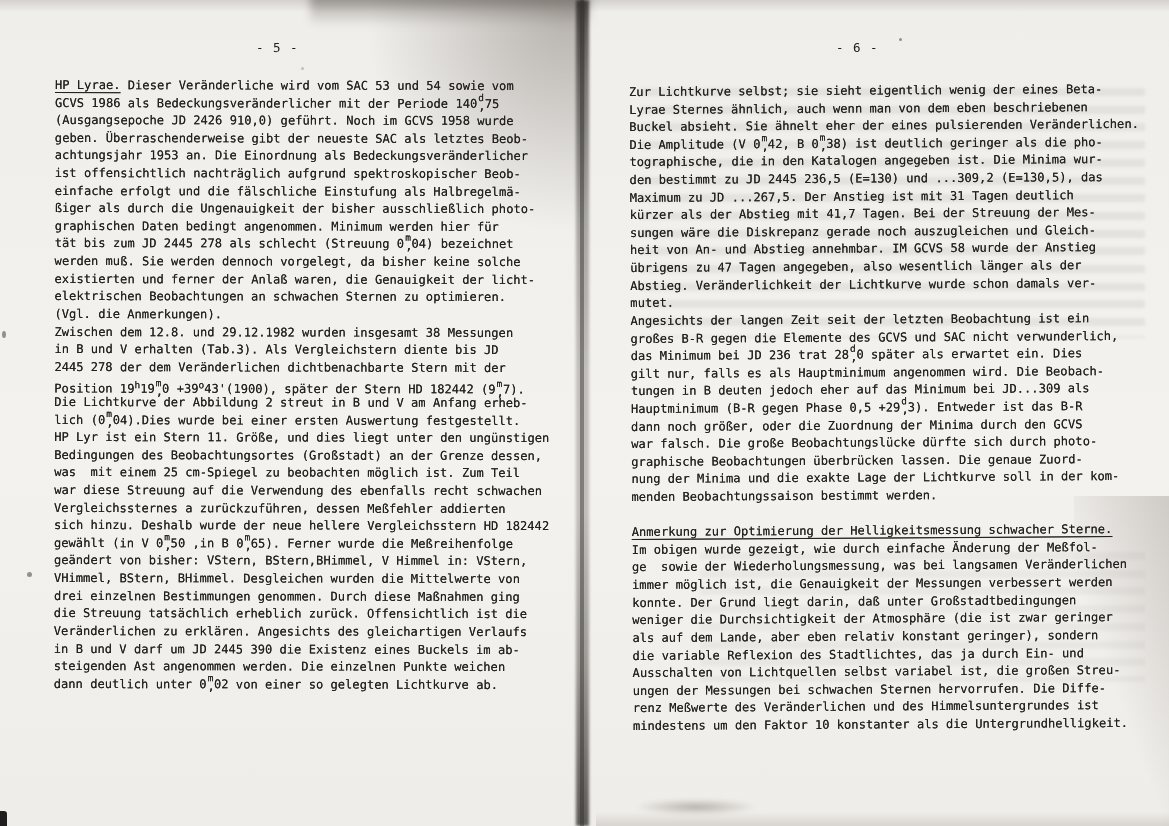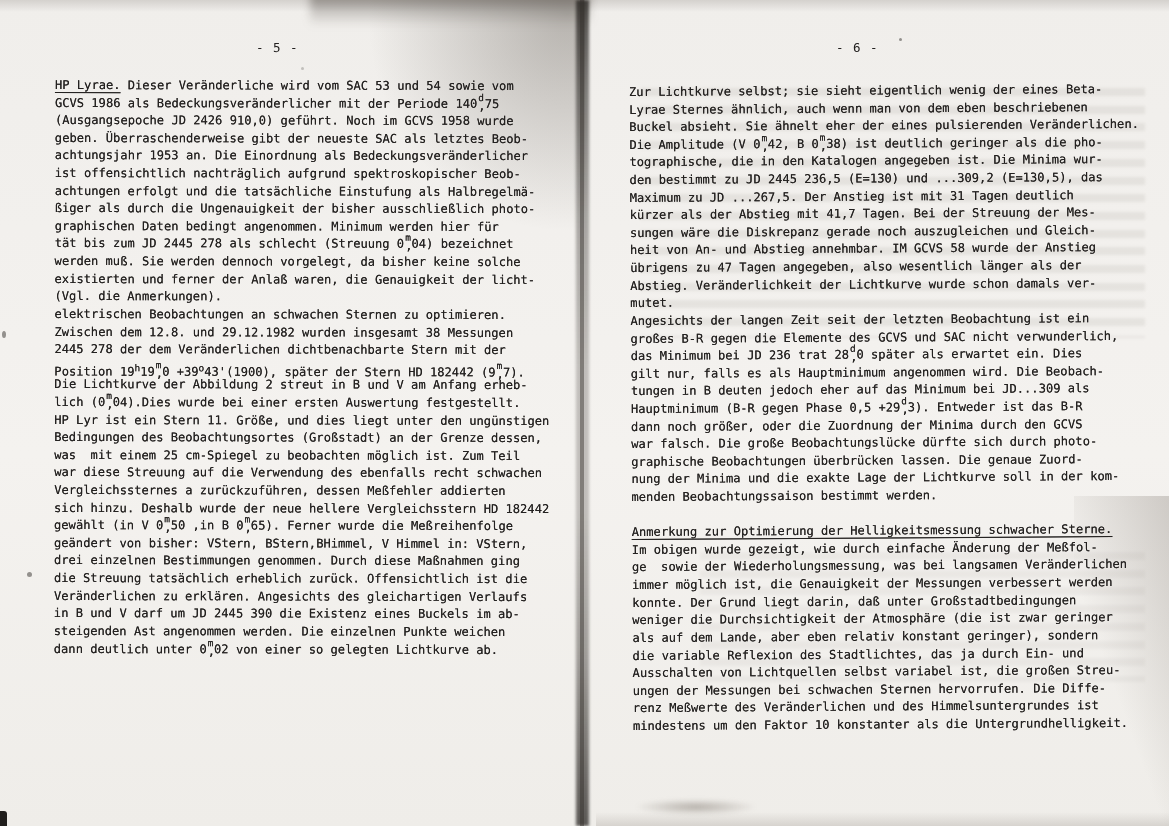--- a/index.html
+++ b/index.html
@@ -81,41 +81,43 @@
 
 <div>
   <div class="page-number" style="left:256px;top:40px;transform:rotate(.2deg);">- 5 -</div>
   <div class="page-text" style="left:55px;top:77px;width:525px;transform:rotate(.12deg);transform-origin:left top;">
       <div class="line"><span class="ul">HP Lyrae.</span> Dieser Veränderliche wird vom SAC 53 und 54 sowie vom</div>
       <div class="line">GCVS 1986 als Bedeckungsveränderlicher mit der Periode 140<span class="stk"><span class="t">d</span><span class="b">,</span></span>75</div>
       <div class="line">(Ausgangsepoche JD 2426 910,0) geführt. Noch im GCVS 1958 wurde</div>
       <div class="line">geben. Überraschenderweise gibt der neueste SAC als letztes Beob-</div>
       <div class="line">achtungsjahr 1953 an. Die Einordnung als Bedeckungsveränderlicher</div>
       <div class="line">ist offensichtlich nachträglich aufgrund spektroskopischer Beob-</div>
-      <div class="line">achtungen erfolgt und die tatsächliche Einstufung als Halbregelmä-</div>
+      <div class="line">einfache erfolgt und die fälschliche Einstufung als Halbregelmä-</div>
       <div class="line">ßiger als durch die Ungenauigkeit der bisher ausschließlich photo-</div>
       <div class="line">graphischen Daten bedingt angenommen. Minimum werden hier für</div>
       <div class="line">tät bis zum JD 2445 278 als schlecht (Streuung 0<span class="stk"><span class="t">m</span><span class="b">,</span></span>04) bezeichnet</div>
       <div class="line">werden muß. Sie werden dennoch vorgelegt, da bisher keine solche</div>
       <div class="line">existierten und ferner der Anlaß waren, die Genauigkeit der licht-</div>
+      <div class="line">elektrischen Beobachtungen an schwachen Sternen zu optimieren.</div>
       <div class="line">(Vgl. die Anmerkungen).</div>
-      <div class="line">elektrischen Beobachtungen an schwachen Sternen zu optimieren.</div>
       <div class="line">Zwischen dem 12.8. und 29.12.1982 wurden insgesamt 38 Messungen</div>
+      <div class="line">in B und V erhalten (Tab.3). Als Vergleichstern diente bis JD</div>
       <div class="line">2445 278 der dem Veränderlichen dichtbenachbarte Stern mit der</div>
       <div class="line">Position 19<span class="sp">h</span>19<span class="stk"><span class="t">m</span><span class="b">,</span></span>0 +39<span class="sp">o</span>43'(1900), später der Stern HD 182442 (9<span class="stk"><span class="t">m</span><span class="b">,</span></span>7).</div>
       <div class="line">Die Lichtkurve der Abbildung 2 streut in B und V am Anfang erheb-</div>
       <div class="line">lich (0<span class="stk"><span class="t">m</span><span class="b">,</span></span>04).Dies wurde bei einer ersten Auswertung festgestellt.</div>
       <div class="line">HP Lyr ist ein Stern 11. Größe, und dies liegt unter den ungünstigen</div>
       <div class="line">Bedingungen des Beobachtungsortes (Großstadt) an der Grenze dessen,</div>
       <div class="line">was  mit einem 25 cm-Spiegel zu beobachten möglich ist. Zum Teil</div>
       <div class="line">war diese Streuung auf die Verwendung des ebenfalls recht schwachen</div>
       <div class="line">Vergleichssternes a zurückzuführen, dessen Meßfehler addierten</div>
       <div class="line">sich hinzu. Deshalb wurde der neue hellere Vergleichsstern HD 182442</div>
       <div class="line">gewählt (in V 0<span class="stk"><span class="t">m</span><span class="b">,</span></span>50 ,in B 0<span class="stk"><span class="t">m</span><span class="b">,</span></span>65). Ferner wurde die Meßreihenfolge</div>
       <div class="line">geändert von bisher: VStern, BStern,BHimmel, V Himmel in: VStern,</div>
+      <div class="line">VHimmel, BStern, BHimmel. Desgleichen wurden die Mittelwerte von</div>
       <div class="line">drei einzelnen Bestimmungen genommen. Durch diese Maßnahmen ging</div>
       <div class="line">die Streuung tatsächlich erheblich zurück. Offensichtlich ist die</div>
       <div class="line">Veränderlichen zu erklären. Angesichts des gleichartigen Verlaufs</div>
       <div class="line">in B und V darf um JD 2445 390 die Existenz eines Buckels im ab-</div>
       <div class="line">steigenden Ast angenommen werden. Die einzelnen Punkte weichen</div>
       <div class="line">dann deutlich unter 0<span class="stk"><span class="t">m</span><span class="b">,</span></span>02 von einer so gelegten Lichtkurve ab.</div>
     </div>
 </div>
 
 <div>

